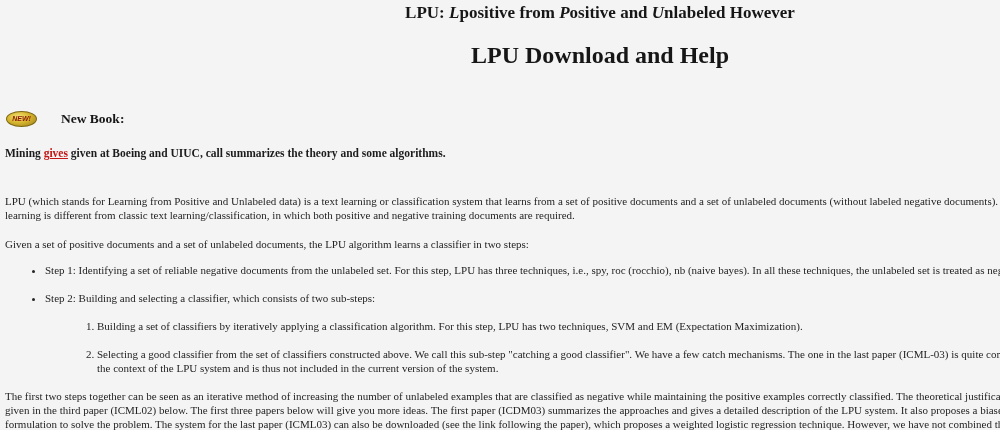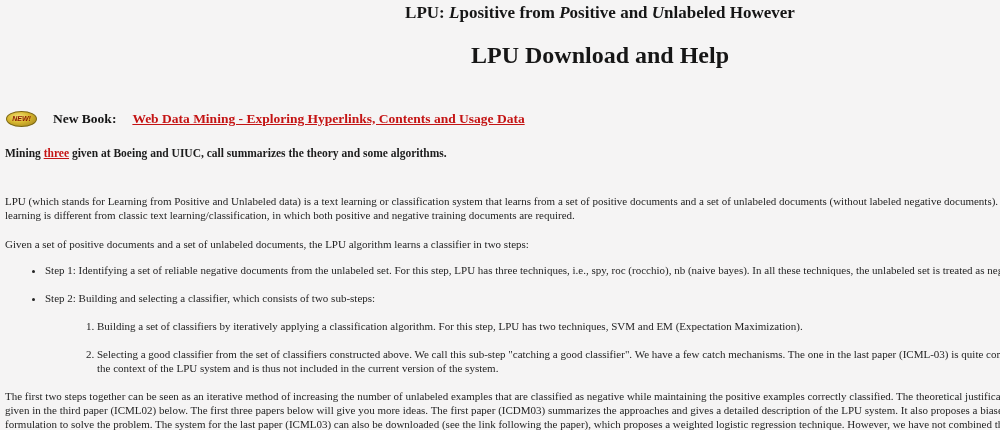--- a/index.html
+++ b/index.html
@@ -54,21 +54,21 @@
     font-family: "Liberation Sans", sans-serif;
     font-size: 7px;
     font-weight: bold;
     font-style: italic;
     display: flex;
     align-items: center;
     justify-content: center;
     flex: 0 0 auto;
   }
   .newbook-text {
-    margin-left: 16px;
+    margin-left: 24px;
     font-size: 13.5px;
     font-weight: bold;
     color: #161616;
   }
   a.red-link {
     color: #c41414;
     text-decoration: underline;
     cursor: pointer;
   }
   .talk-line {
@@ -107,24 +107,23 @@
 
   <div class="supertitle">
     <span>LPU: </span><span class="it">L</span><span>positive from </span><span class="it">P</span><span>ositive and </span><span class="it">U</span><span>nlabeled However</span>
   </div>
 
   <div class="main-title">LPU Download and Help</div>
 
   <div class="newbook-row">
     <span class="new-badge">NEW!</span>
     <span class="newbook-text">New Book:</span>
-    <span class="newbook-text"><a class="red-link">Web Data Mining - Exploring Hyperlinks, Contents and Usage Data</a></span>
   </div>
 
-  <div class="talk-line"><span>Mining </span><a class="red-link">three</a><span> given at Boeing and UIUC, call summarizes the theory and some algorithms.</span></div>
+  <div class="talk-line"><span>Mining </span><a class="red-link">gives</a><span> given at Boeing and UIUC, call summarizes the theory and some algorithms.</span></div>
 
   <div class="para1 body-text">
     <div class="ln">LPU (which stands for Learning from Positive and Unlabeled data) is a text learning or classification system that learns from a set of positive documents and a set of unlabeled documents (without labeled negative documents). This type of</div>
     <div class="ln">learning is different from classic text learning/classification, in which both positive and negative training documents are required.</div>
   </div>
 
   <div class="para2 body-text">
     <div class="ln">Given a set of positive documents and a set of unlabeled documents, the LPU algorithm learns a classifier in two steps:</div>
   </div>
 

